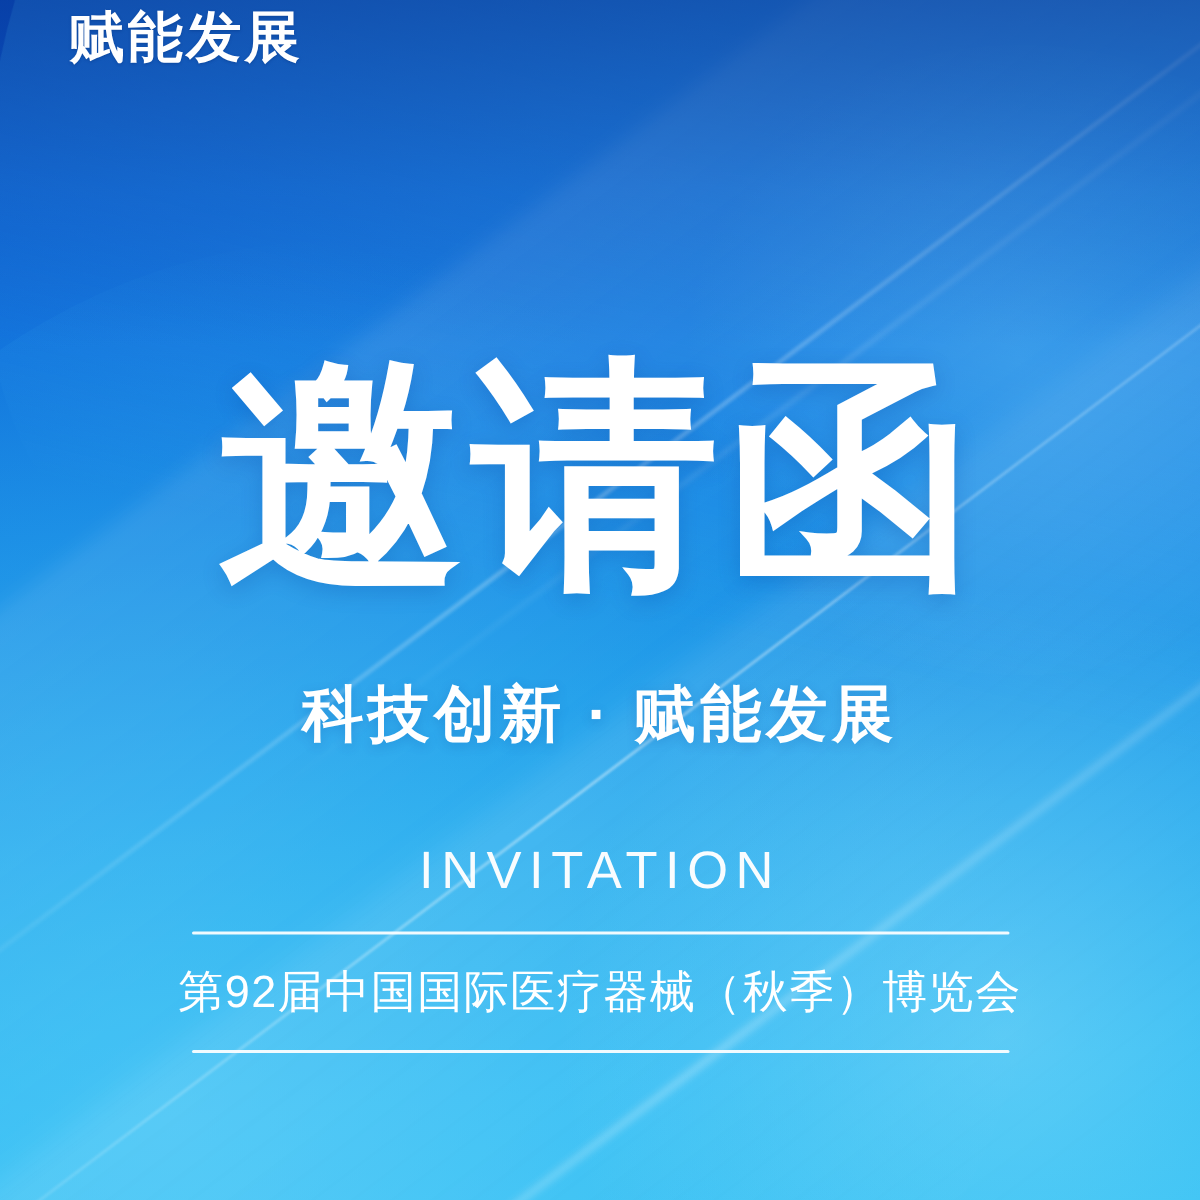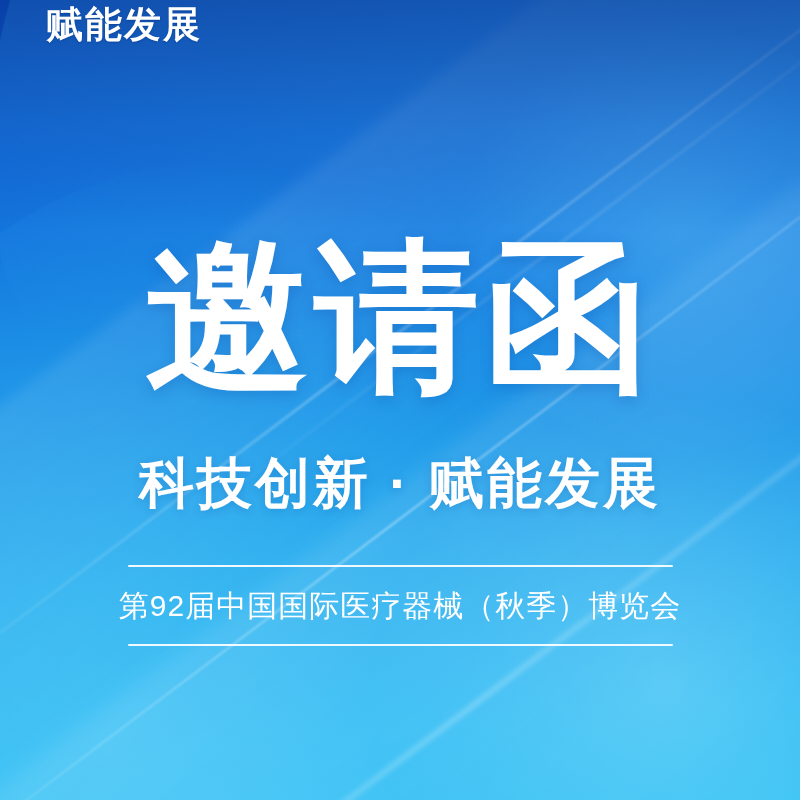--- a/index.html
+++ b/index.html
@@ -166,41 +166,41 @@
     font-weight: 700;
     line-height: 1;
     letter-spacing: 6px;
     white-space: nowrap;
     text-shadow: 0 4px 14px rgba(5,60,150,0.22);
   }
 
   .tagline {
     margin-top: 56px;
     color: #ffffff;
-    font-size: 55px;
+    font-size: 41px;
     font-weight: 700;
     letter-spacing: 3px;
     line-height: 1;
     white-space: nowrap;
     text-shadow: 0 2px 8px rgba(5,60,150,0.20);
   }
 
   .invitation-en {
     margin-top: 66px;
     color: #ffffff;
     font-size: 35px;
     font-weight: 400;
     letter-spacing: 5px;
     line-height: 1;
     white-space: nowrap;
     opacity: 0.97;
   }
 
   .event-block {
-    margin-top: 54px;
+    margin-top: 23px;
     width: 545px;
     display: flex;
     flex-direction: column;
     align-items: center;
   }
   .rule {
     width: 100%;
     height: 2px;
     background: rgba(255,255,255,0.92);
     border-radius: 1px;
@@ -236,20 +236,21 @@
 
   <div class="brand">
     <div class="brand-name">赋能发展</div>
   </div>
 
   <div class="content">
     <div class="headline">邀请函</div>
 
     <div class="tagline">科技创新 · 赋能发展</div>
 
+    <div class="invitation-en">INVITATION</div>
 
     <div class="event-block">
       <div class="rule"></div>
       <div class="event-title">第92届中国国际医疗器械（秋季）博览会</div>
       <div class="rule"></div>
     </div>
   </div>
 
 </div>
 

